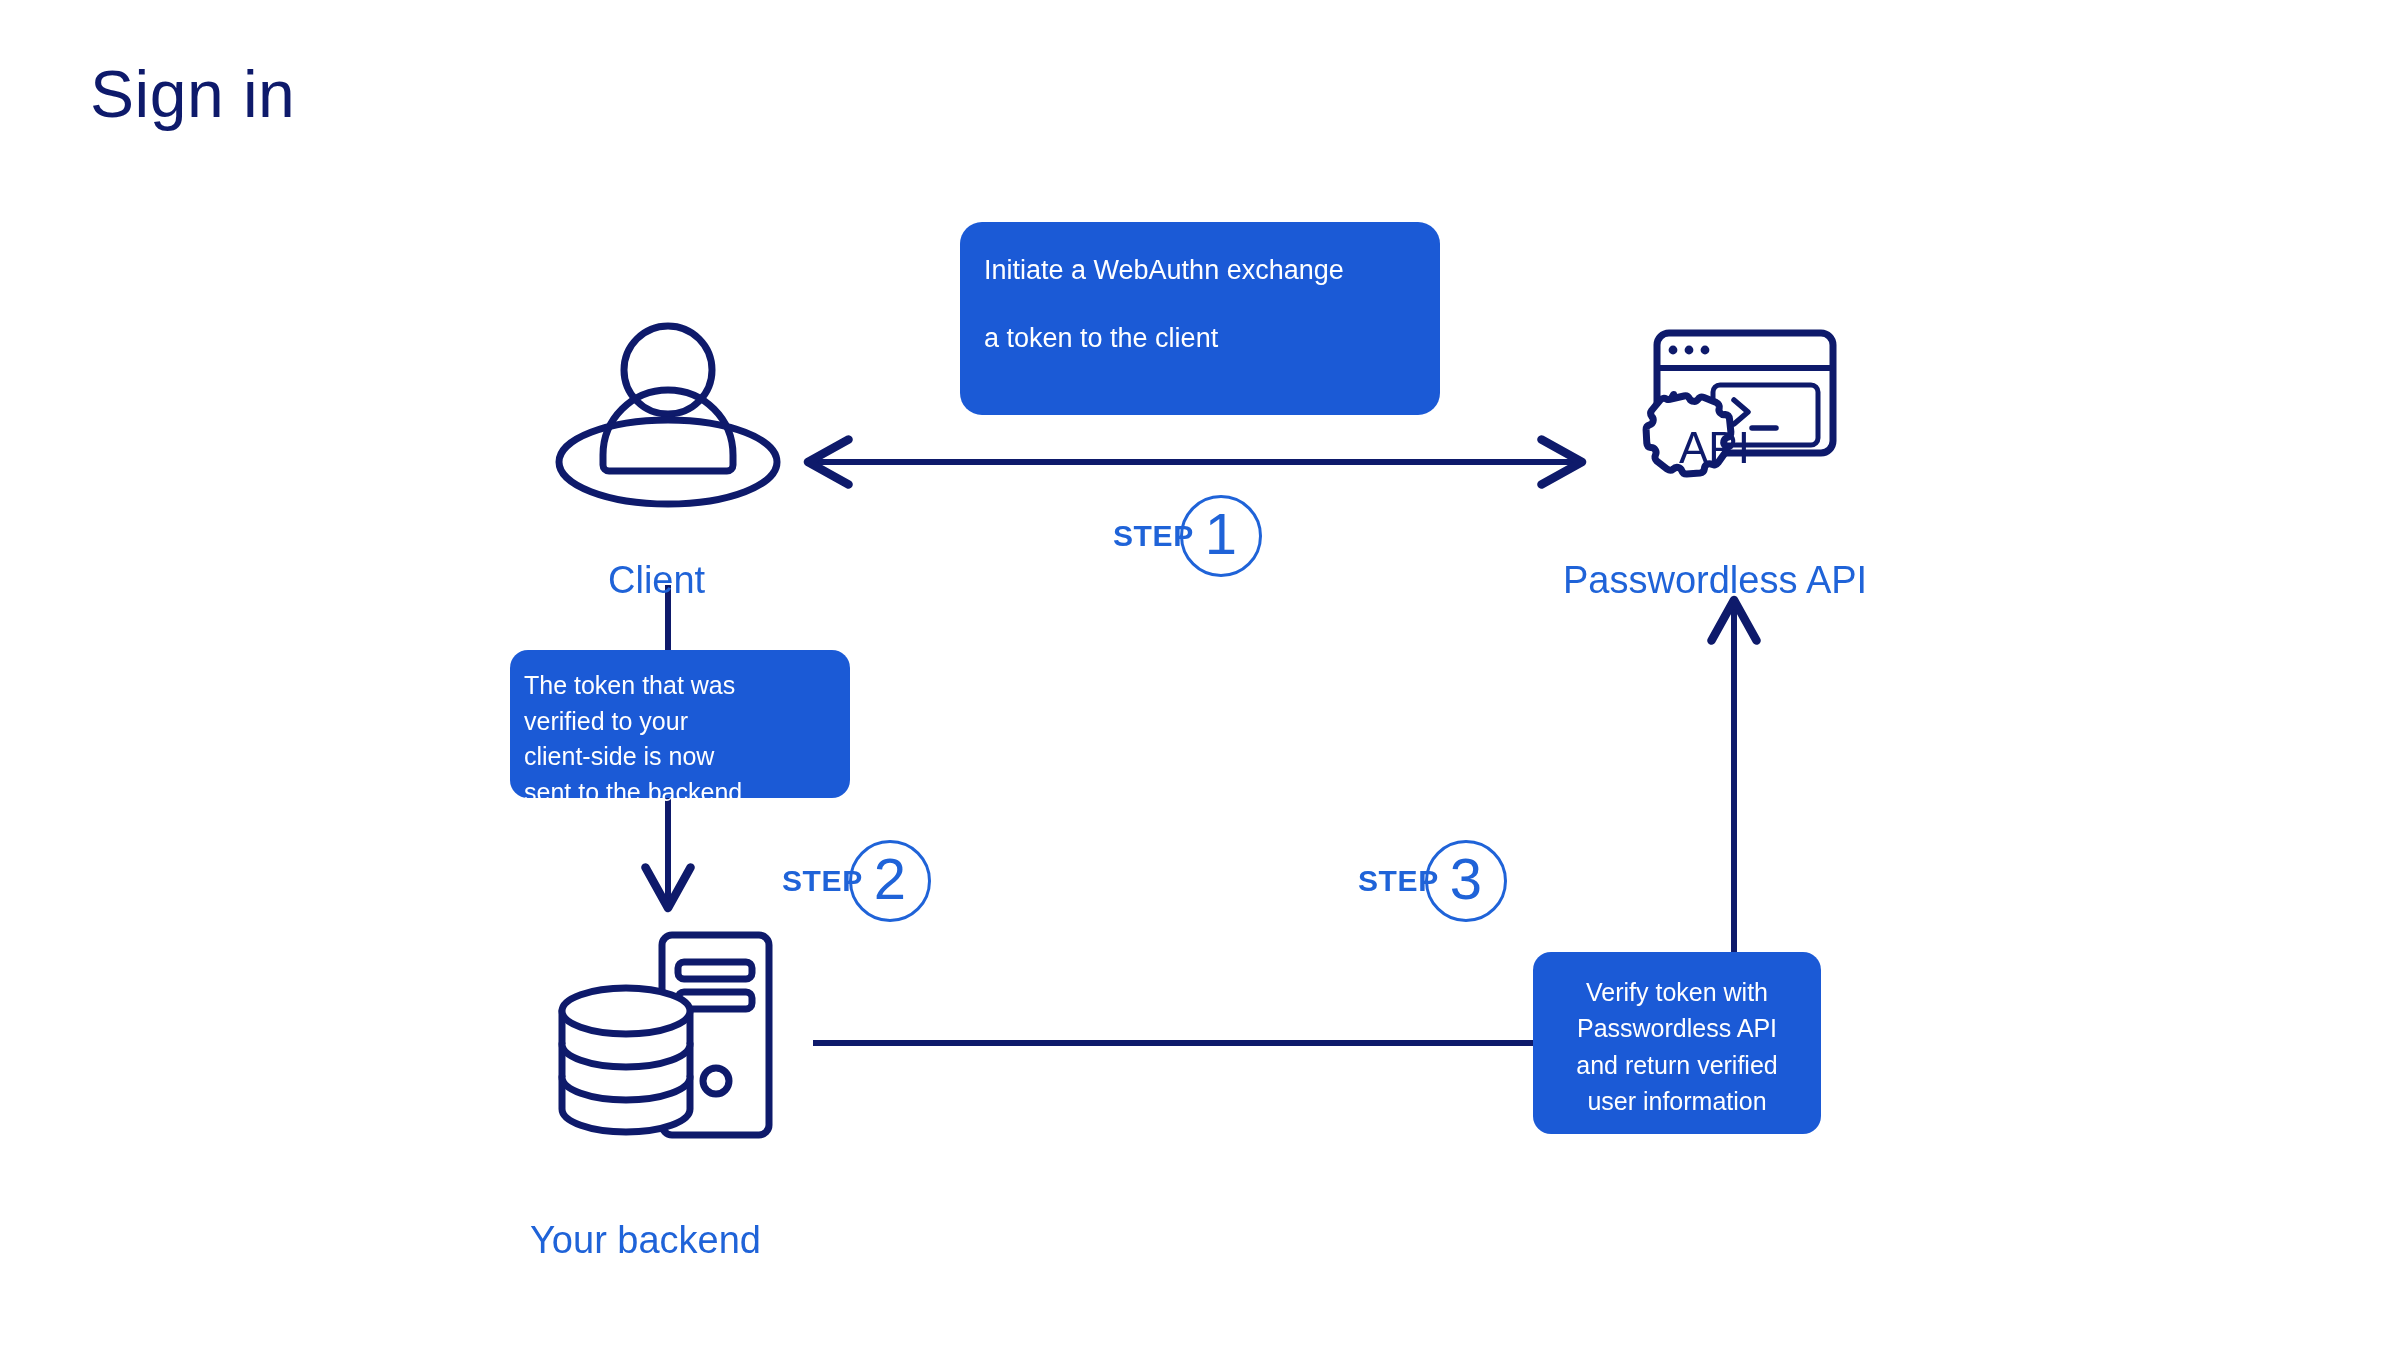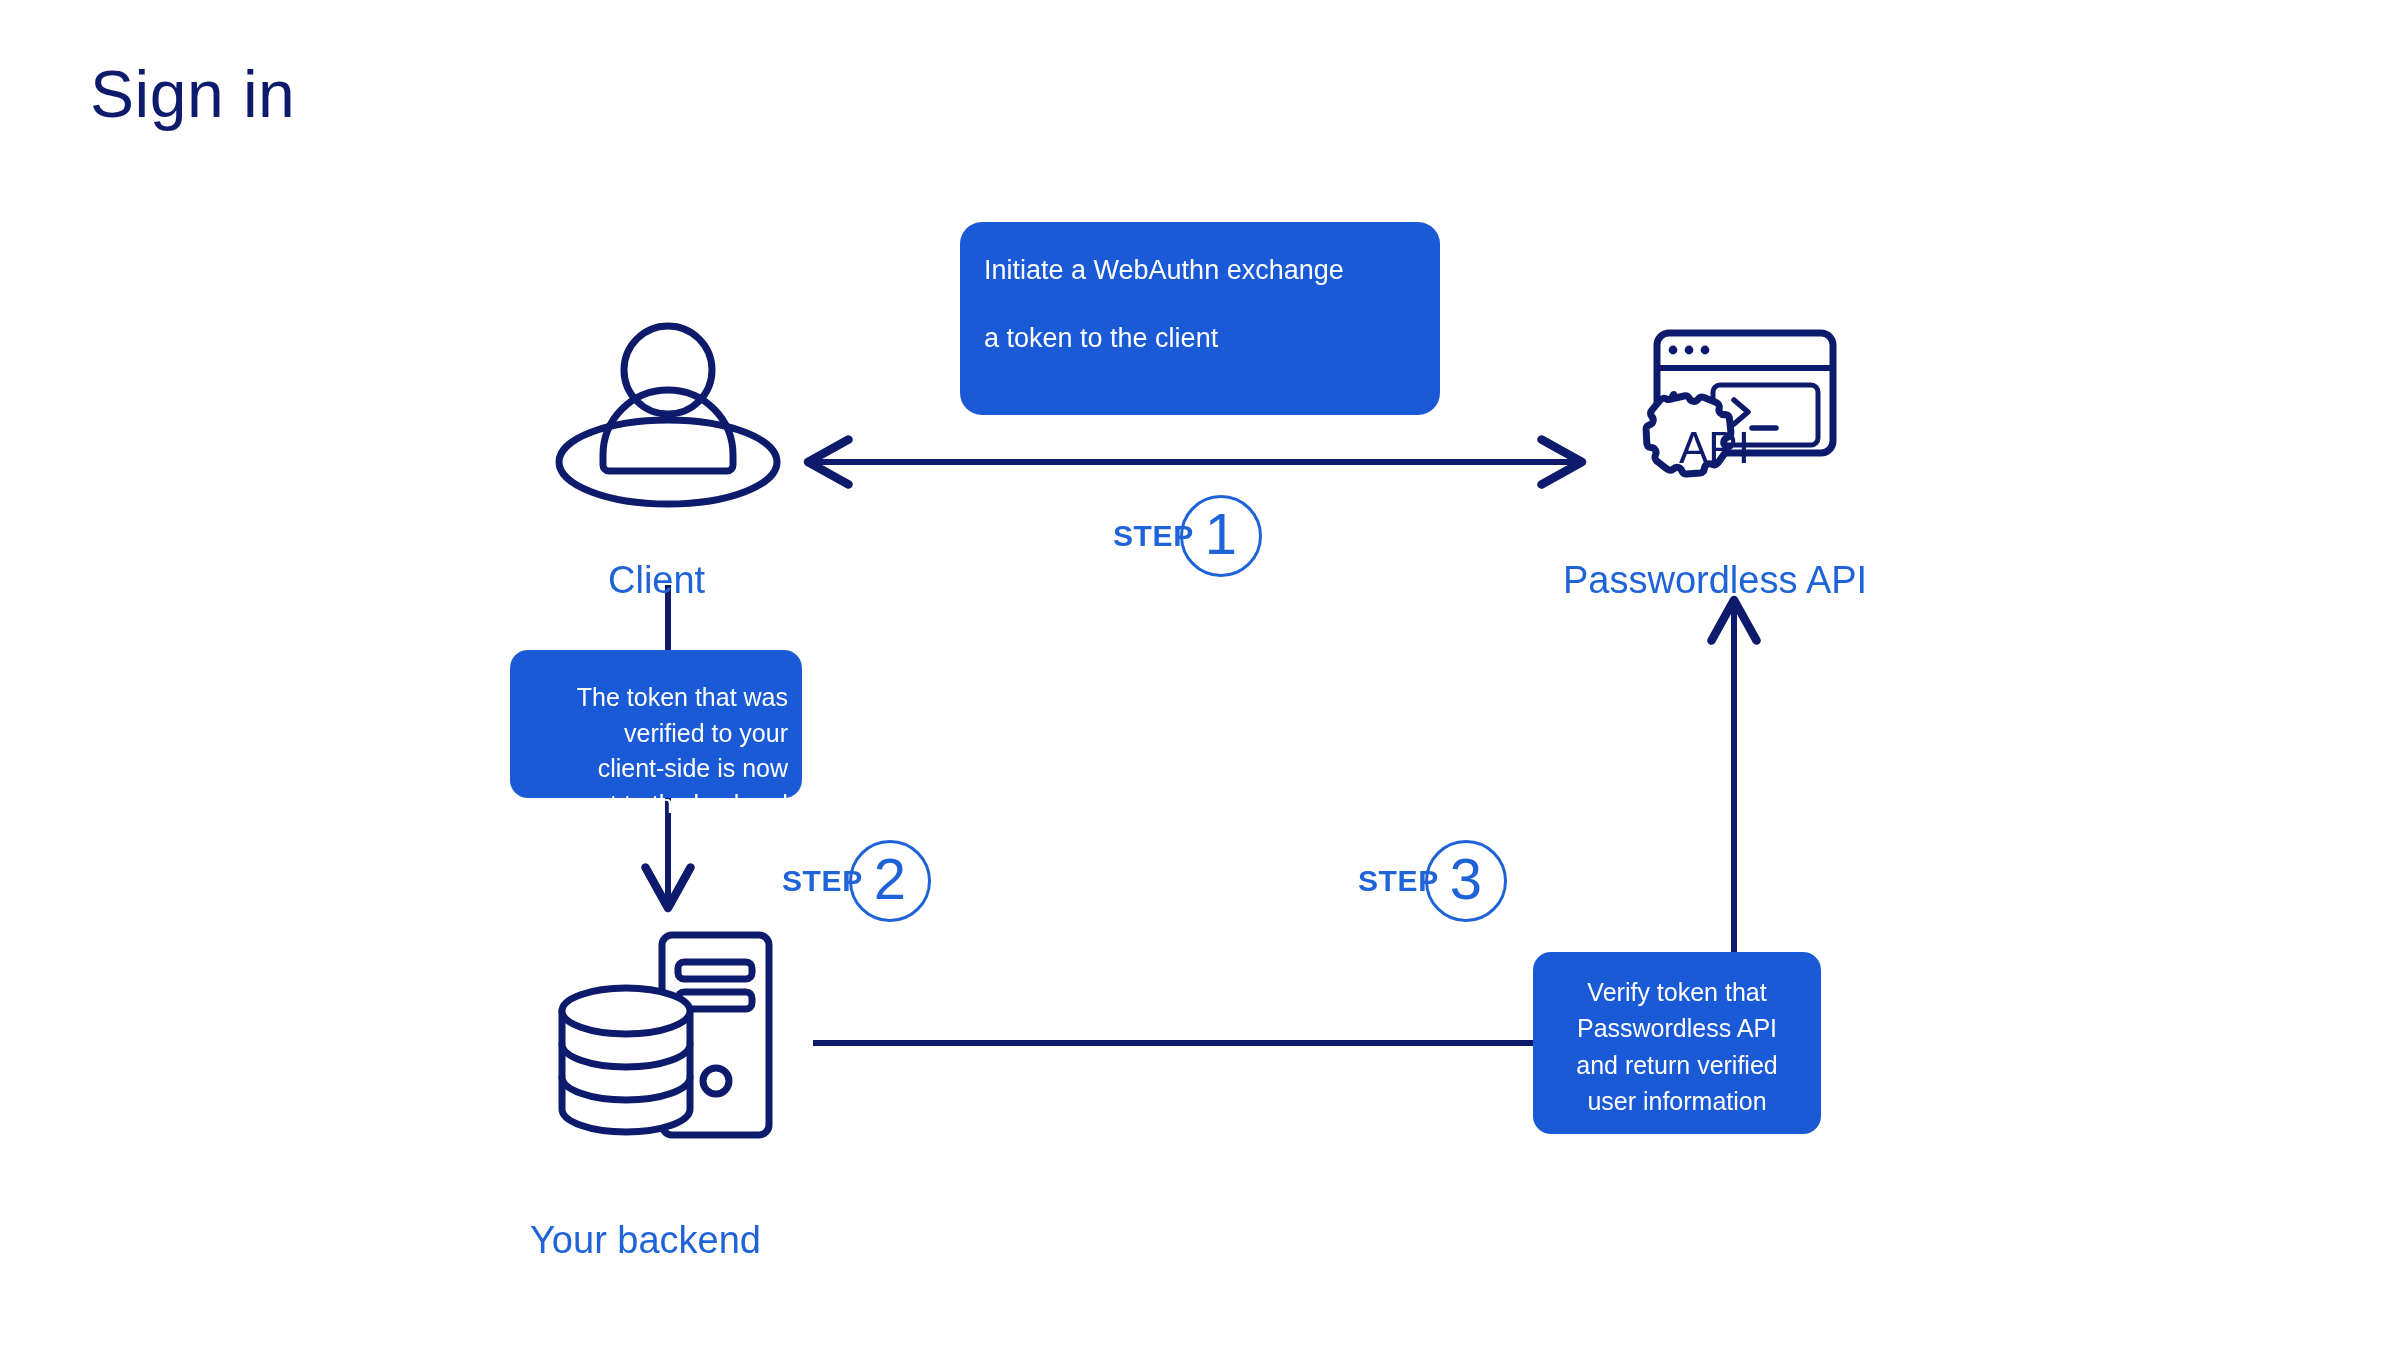--- a/index.html
+++ b/index.html
@@ -58,24 +58,24 @@
     left: 960px;
     top: 222px;
     width: 480px;
     height: 193px;
     padding: 28px 30px 0 24px;
     text-align: left;
   }
   #callout-step2 {
     left: 510px;
     top: 650px;
-    width: 292px;
+    width: 340px;
     height: 148px;
-    padding: 30px 14px 0 14px;
-    text-align: right;
+    padding: 18px 14px 0 14px;
+    text-align: left;
     border-radius: 18px;
     font-size: 25px;
     line-height: 1.42;
   }
   #callout-step3 {
     left: 1533px;
     top: 952px;
     width: 288px;
     height: 182px;
     padding: 22px 14px 0 14px;
@@ -239,21 +239,21 @@
   </div>
 
   <div class="callout" id="callout-step2">
     <span class="line">The token that was</span>
     <span class="line">verified to your</span>
     <span class="line">client-side is now</span>
     <span class="line">sent to the backend</span>
   </div>
 
   <div class="callout" id="callout-step3">
-    <span class="line">Verify token that</span>
+    <span class="line">Verify token with</span>
     <span class="line">Passwordless API</span>
     <span class="line">and return verified</span>
     <span class="line">user information</span>
   </div>
 
   <div class="step-badge" id="step-badge-1">
     <span class="step-word">STEP</span>
     <span class="step-circle">
       <span class="step-num">1</span>
     </span>

